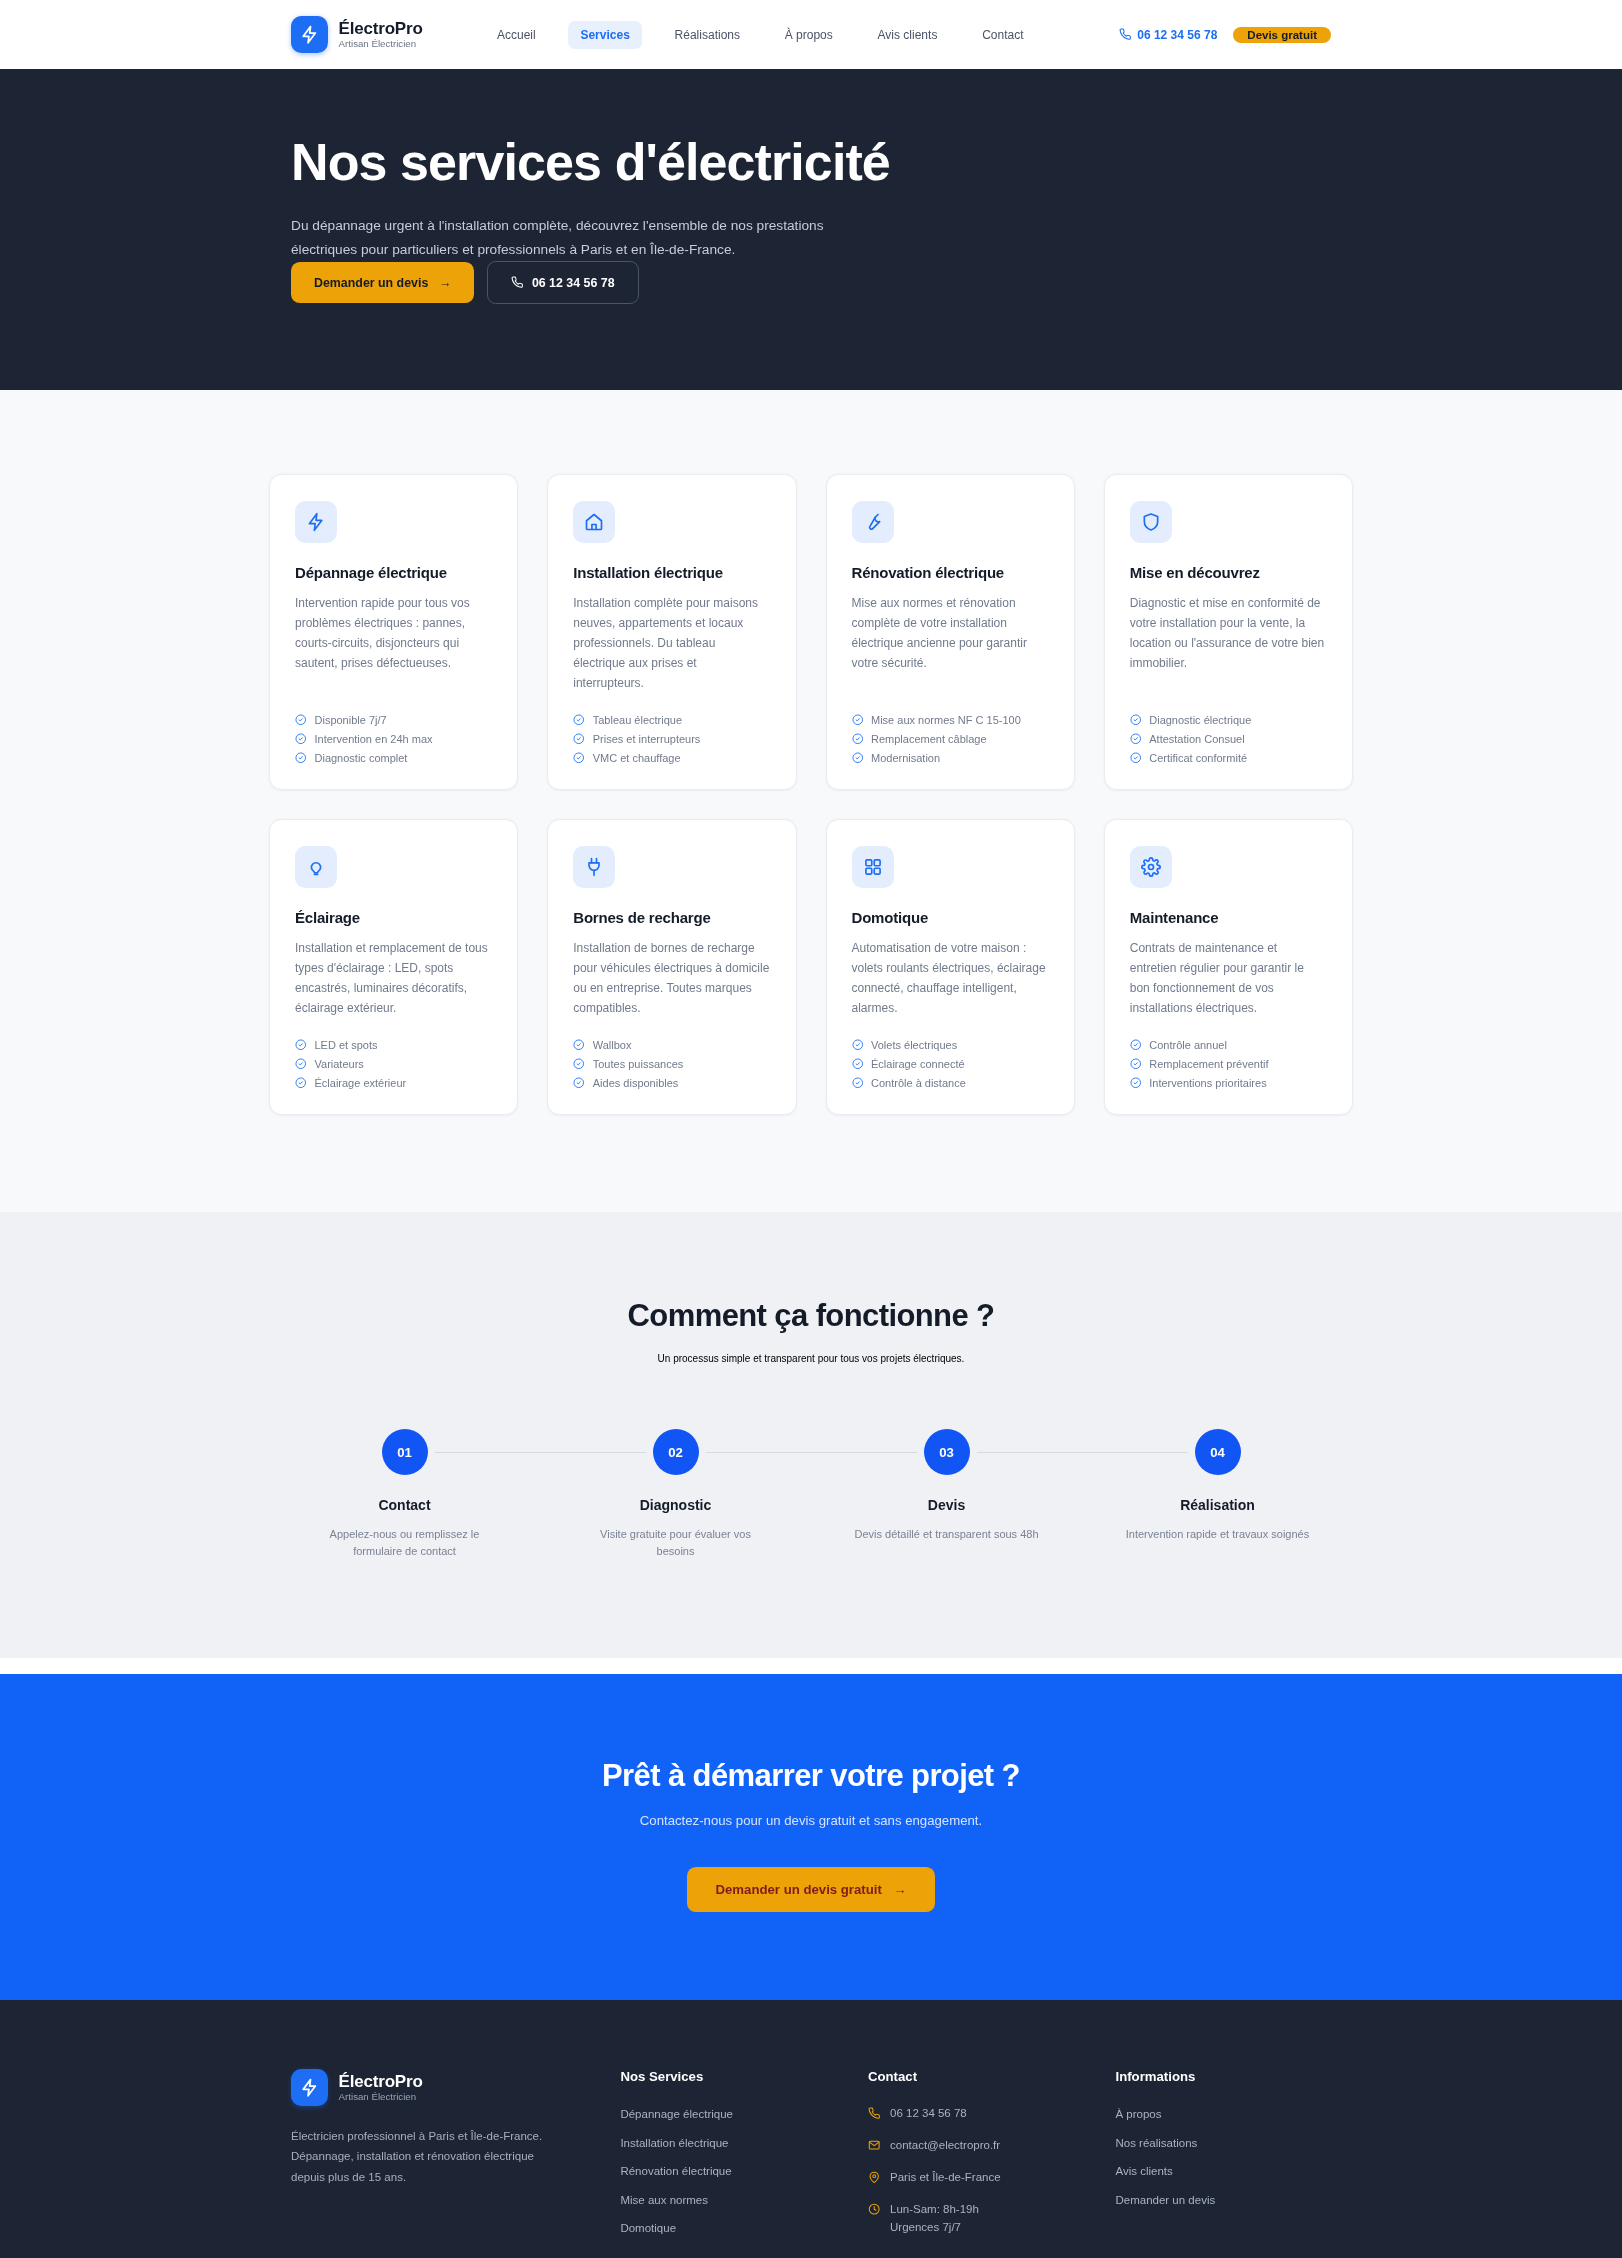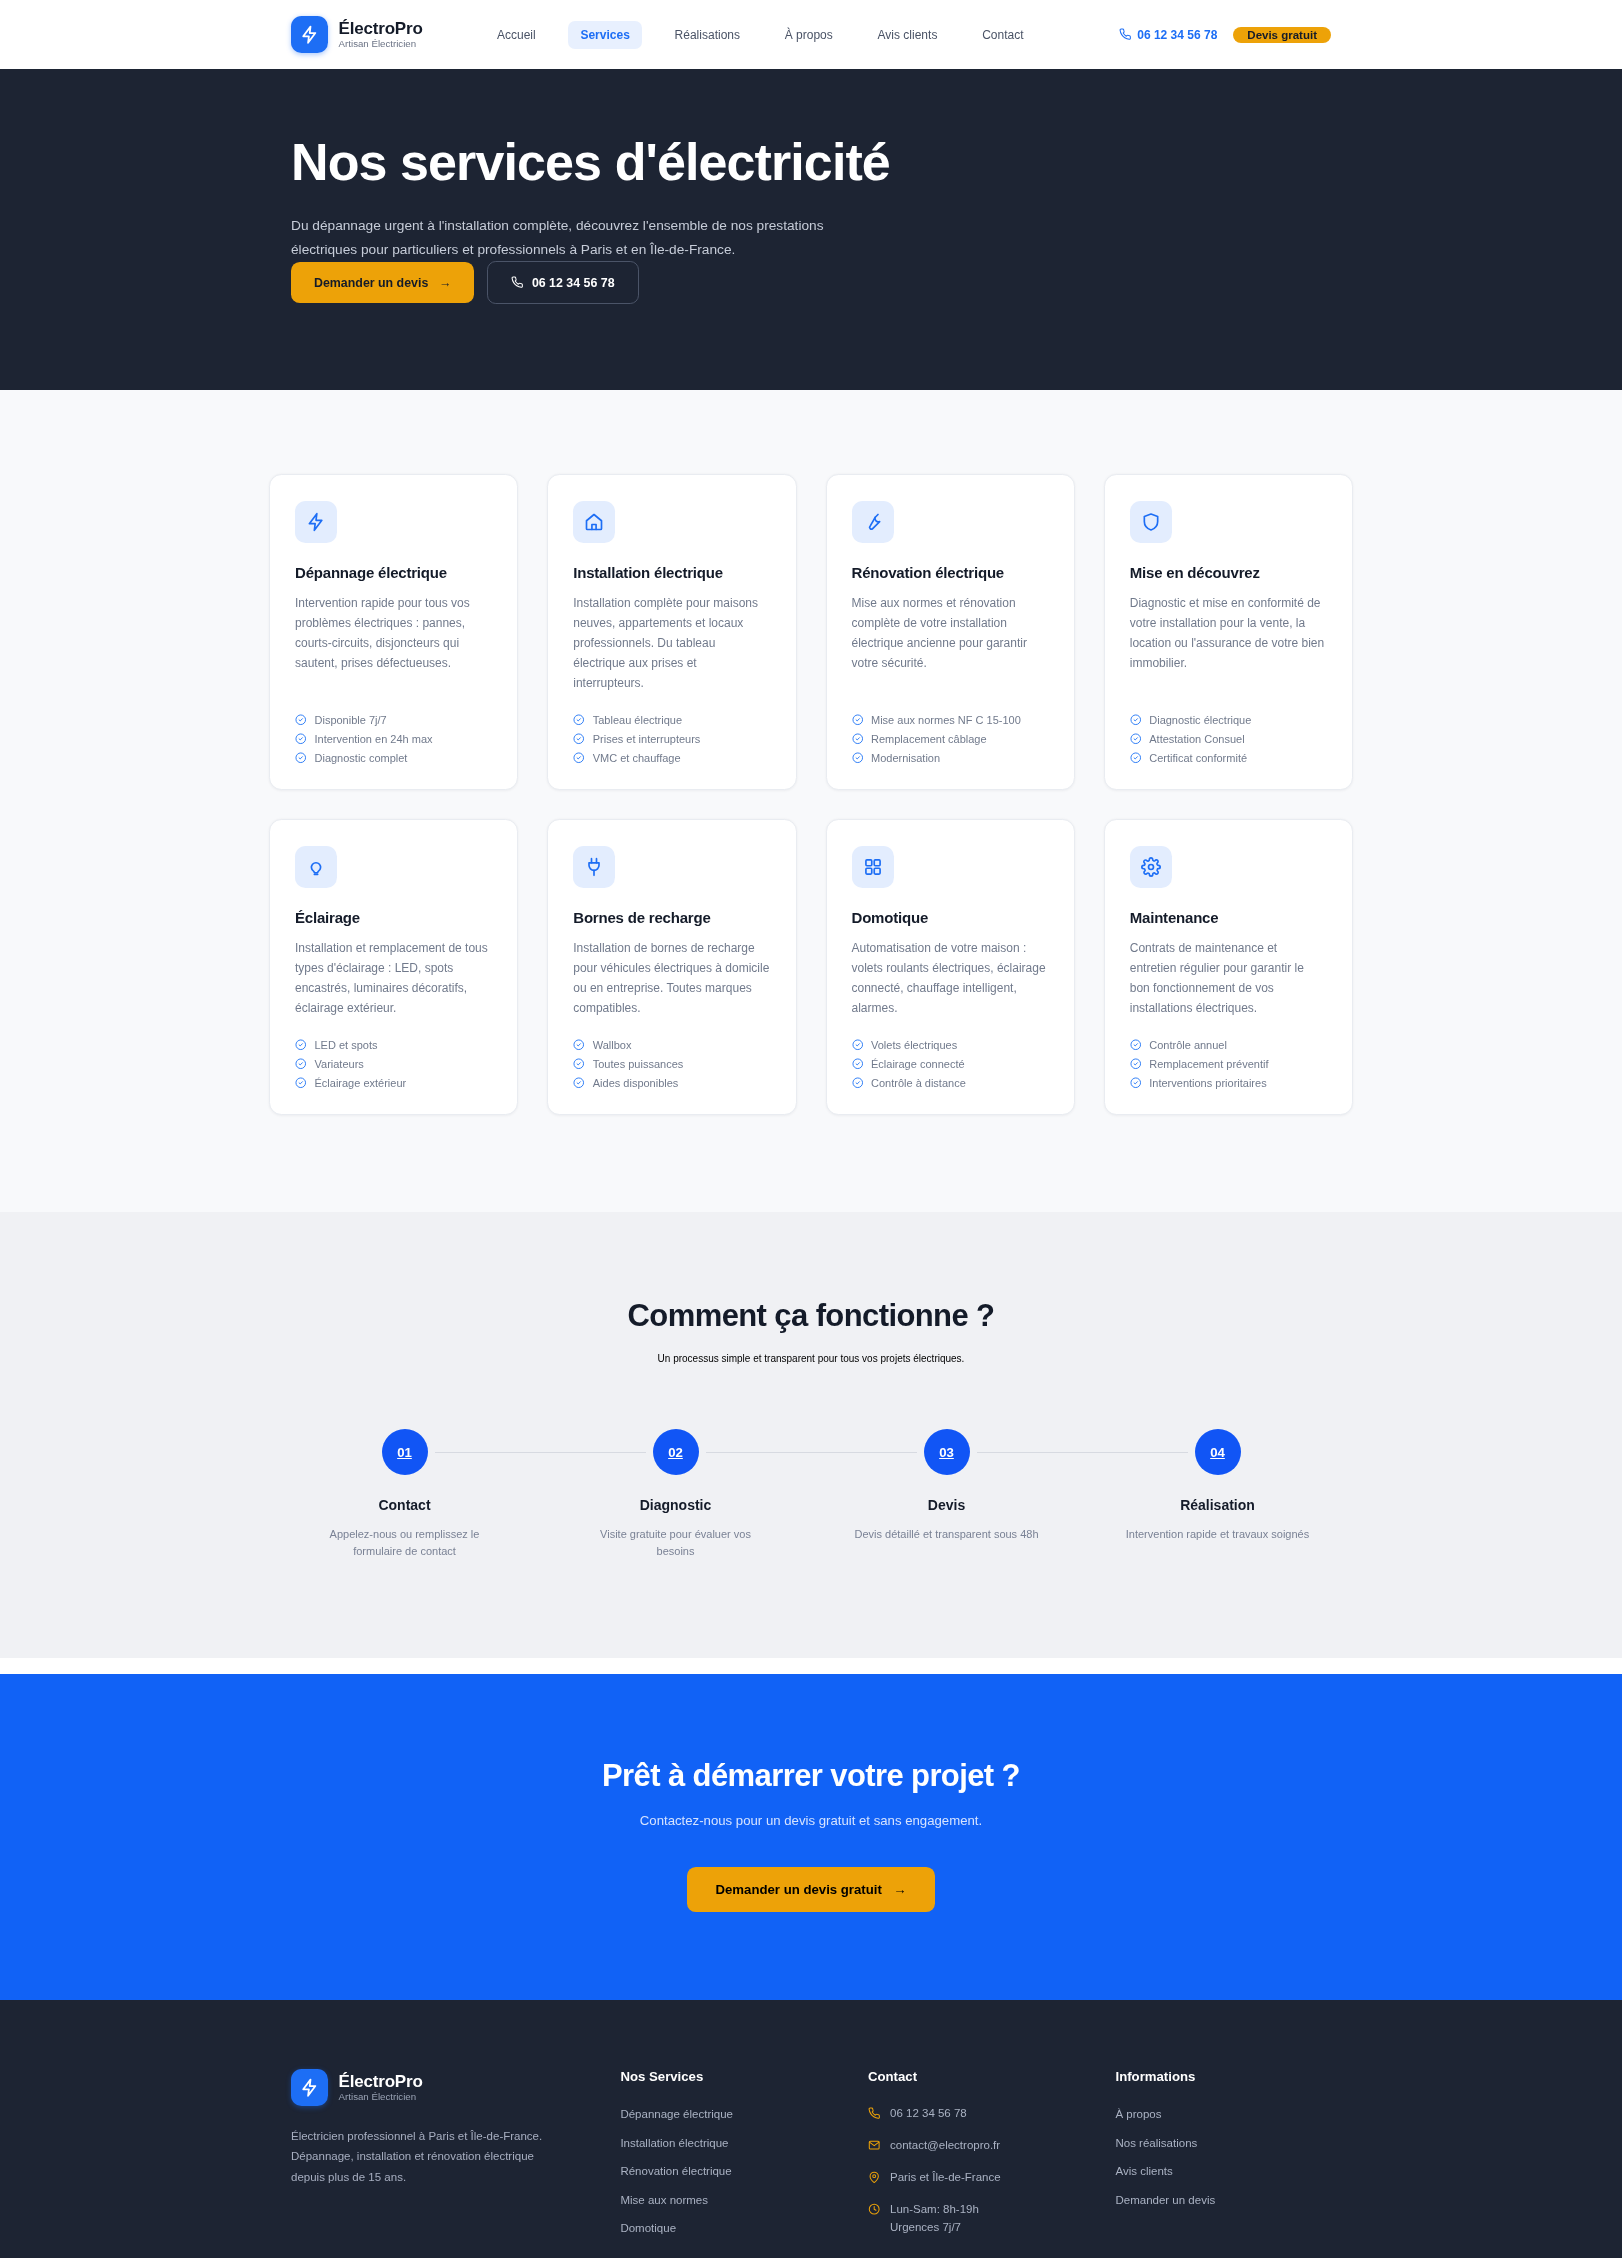--- a/index.html
+++ b/index.html
@@ -97,36 +97,36 @@
 
   
   .process{background:#f0f1f4;padding:86px 269px 97px;text-align:center;}
   .process h2{font-size:31px;font-weight:700;color:#141b29;letter-spacing:-0.6px;margin-bottom:19.4px;}
   .process .sub{font-size:10px;color:#000000;margin-bottom:65px;}
   .steps{display:grid;grid-template-columns:repeat(4,1fr);position:relative;}
   .step{position:relative;display:flex;flex-direction:column;align-items:center;}
   .step .bubble{
     width:46px;height:46px;border-radius:50%;background:#1155f5;color:#ffffff;
     display:flex;align-items:center;justify-content:center;
-    font-size:13.2px;font-weight:700;position:relative;z-index:2;text-decoration:underline;
+    font-size:13.2px;font-weight:700;position:relative;z-index:2;
   }
   .step .connector{
     position:absolute;top:23px;left:calc(50% + 30px);width:calc(100% - 60px);
     height:0.9px;background:#d7dae1;z-index:1;
   }
   .step:last-child .connector{display:none;}
   .step h4{font-size:14px;font-weight:700;color:#141b29;margin-top:22px;}
   .step .desc{font-size:11px;color:#7a8295;line-height:1.6;margin-top:12.4px;max-width:190px;}
 
   
   .cta{background:#1162f6;text-align:center;padding:84px 269px 88px;color:#fff;margin-top:16px;}
   .cta h2{font-size:31px;font-weight:700;letter-spacing:-0.6px;margin-bottom:19.4px;}
   .cta p{font-size:13.2px;color:#d6e3ff;margin-bottom:39px;}
   .btn-cta{
-    background:#eda208;color:#000000;border:none;border-radius:8.8px;
+    background:#eda208;color:#7f1d1d;border:none;border-radius:8.8px;
     font-size:13.2px;font-weight:700;padding:15px 28px;cursor:pointer;
     display:inline-flex;align-items:center;gap:11.5px;
   }
 
   
   .footer{background:#1d2433;color:#c3c9d6;padding:69px 291px 0;}
   .footer-cols{
     display:grid;grid-template-columns:1.38fr 1fr 1fr 1fr;gap:32px;
     padding-bottom:55px;
   }

